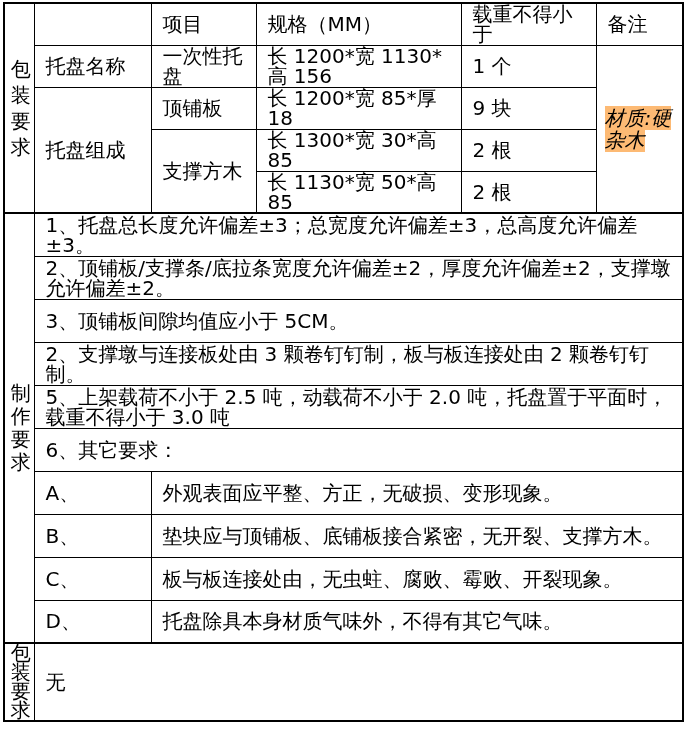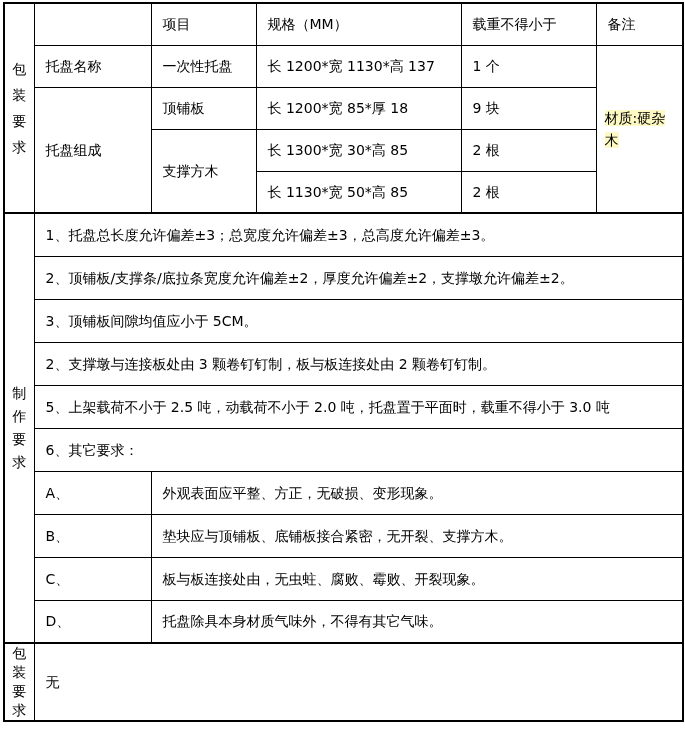--- a/index.html
+++ b/index.html
@@ -17,21 +17,21 @@
   table.spec {
     border-collapse: collapse;
     table-layout: fixed;
     width: 679px;
     margin-left: 3px;
     margin-top: 2px;
     border: 2px solid #000;
   }
   td {
     border: 1px solid #000;
-    font-size: 14px;
+    font-size: 20px;
     color: #000;
     vertical-align: middle;
     padding: 0 6px 0 11px;
     overflow: hidden;
     line-height: 20px;
   }
   tr.thick-top > td { border-top: 2px solid #000; }
 
   
   tr.r-top  { height: 42px; }
@@ -46,21 +46,21 @@
     word-break: break-all;
     text-align: center;
     vertical-align: middle;
   }
   .lh26 { line-height: 26px; }
   .lh23 { line-height: 23px; }
   .lh19 { line-height: 19px; }
 
   
   td.remark { padding: 0 3px 0 8px; line-height: 22px; }
-  .hl { background: #fef9c3; color: #000; }
+  .hl { background: #fdba74; color: #000; font-style: italic; }
 </style>
 </head>
 <body>
 
 <div class="page">
   <table class="spec">
     <colgroup>
       <col style="width:30px">
       <col style="width:117px">
       <col style="width:105px">
@@ -77,21 +77,21 @@
       <td></td>
       <td>项目</td>
       <td>规格（MM）</td>
       <td>载重不得小于</td>
       <td>备注</td>
     </tr>
 
     <tr class="r-top">
       <td>托盘名称</td>
       <td>一次性托盘</td>
-      <td>长 1200*宽 1130*高 137</td>
+      <td>长 1200*宽 1130*高 156</td>
       <td>1 个</td>
       <td class="remark" rowspan="4">
         <span class="hl">材质:硬杂木</span>
       </td>
     </tr>
 
     <tr class="r-top">
       <td rowspan="3">托盘组成</td>
       <td>顶铺板</td>
       <td>长 1200*宽 85*厚 18</td>

